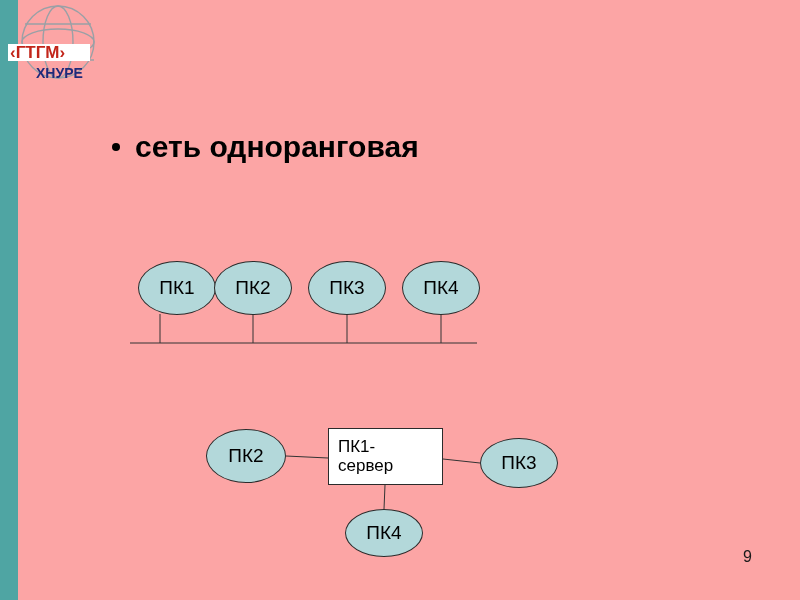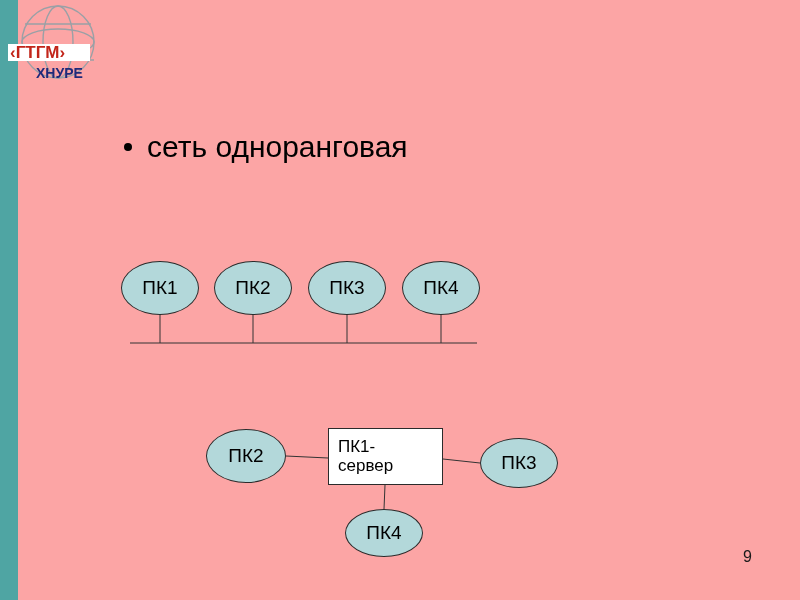--- a/index.html
+++ b/index.html
@@ -24,21 +24,21 @@
   .logo { position: absolute; left: 6px; top: 2px; width: 104px; height: 92px; }
 
   .bullet-item { position: absolute; display: flex; align-items: flex-start; }
   .bullet-dot {
     width: 8px; height: 8px;
     background: #000; border-radius: 50%;
     margin: 13px 15px 0 0;
     flex: 0 0 auto;
   }
   .bullet-label { font-size: 30px; line-height: 34px; color: #000; }
-  .bullet-1 { left: 124px; top: 130px; }
+  .bullet-1 { left: 112px; top: 130px; font-weight: bold; }
   .bullet-2 { left: 124px; top: 373px; }
 
   .node {
     position: absolute;
     width: 78px; height: 54px;
     border: 1px solid #2b2b2b;
     border-radius: 50%;
     background: #B3D8DA;
     display: flex; align-items: center; justify-content: center;
     font-size: 19px;
@@ -106,21 +106,21 @@
 
       <line x1="130" y1="343" x2="477" y2="343"></line>
 
       <line x1="286" y1="456" x2="328" y2="458"></line>
       <line x1="443" y1="459" x2="480" y2="463"></line>
       <line x1="385" y1="485" x2="384" y2="509"></line>
     </g>
   </svg>
 
   <div>
-    <div class="node" style="left:121px; top:261px;">
+    <div class="node" style="left:138px; top:261px;">
       <span>ПК1</span>
     </div>
     <div class="node" style="left:214px; top:261px;">
       <span>ПК2</span>
     </div>
     <div class="node" style="left:308px; top:261px;">
       <span>ПК3</span>
     </div>
     <div class="node" style="left:402px; top:261px;">
       <span>ПК4</span>

